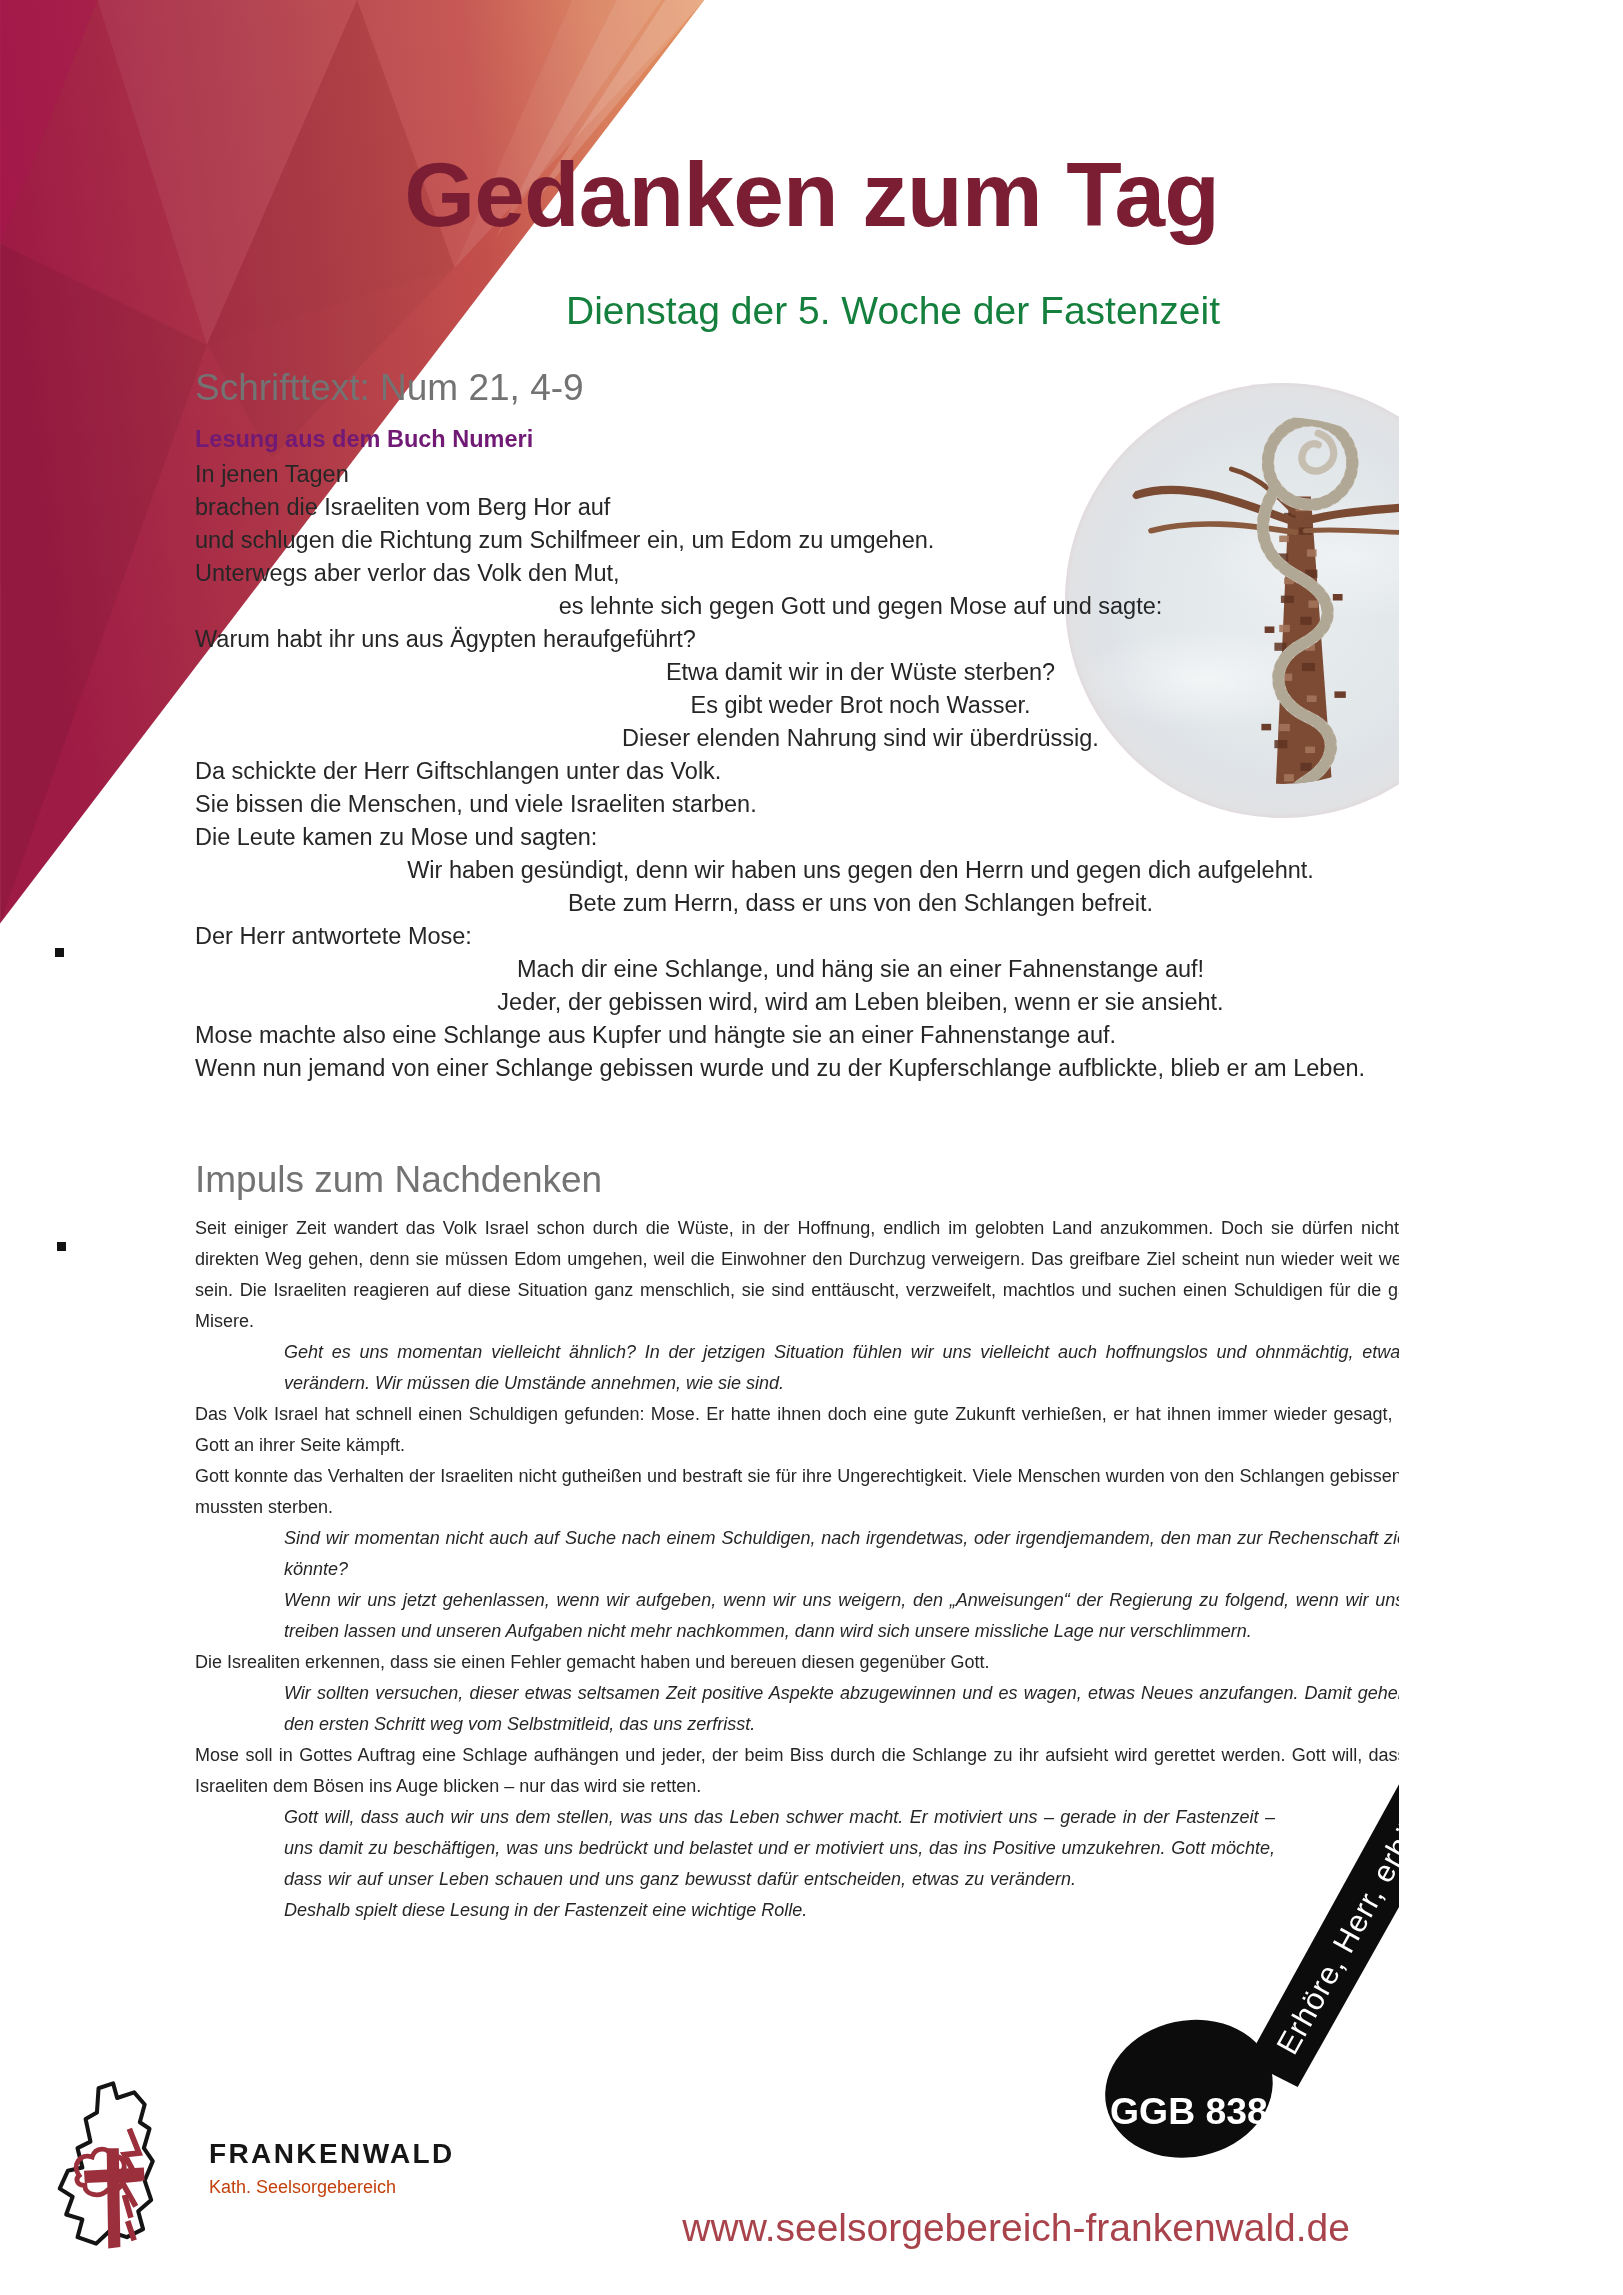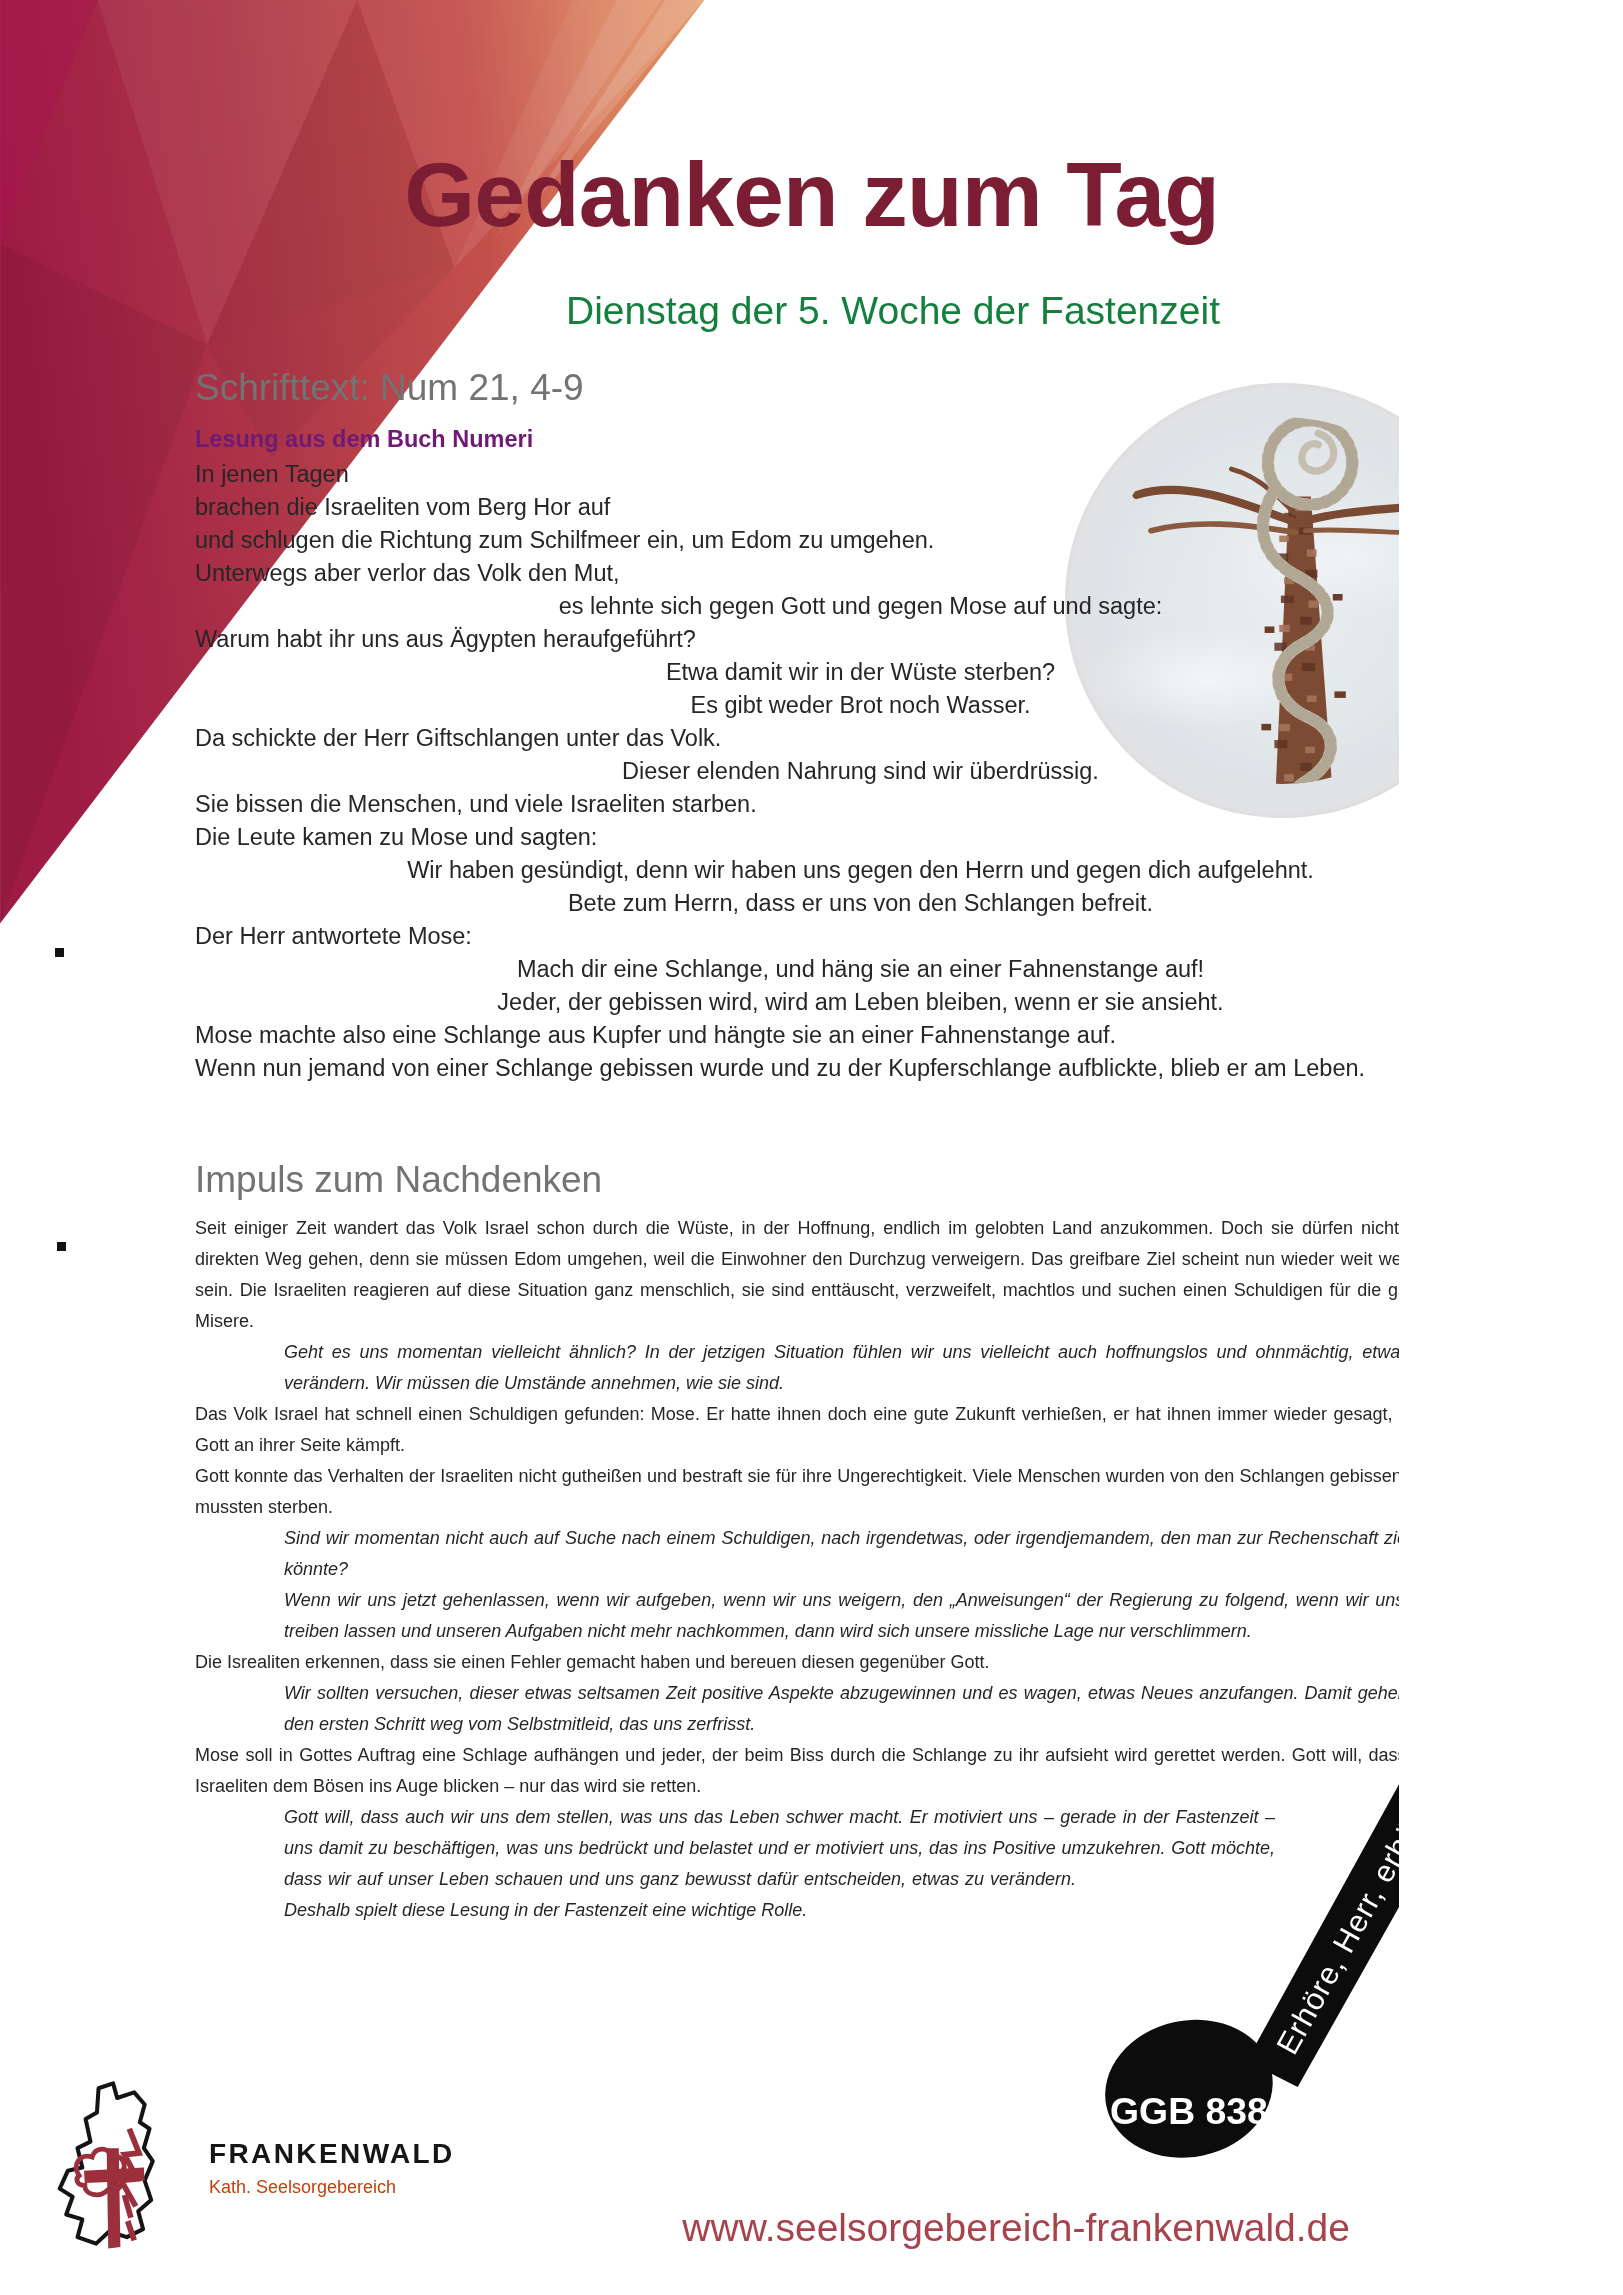--- a/index.html
+++ b/index.html
@@ -140,22 +140,22 @@
     <div class="slines">
 
     <div class="sline"><span>In jenen Tagen</span></div>
         <div class="sline"><span>brachen die Israeliten vom Berg Hor auf</span></div>
         <div class="sline"><span>und schlugen die Richtung zum Schilfmeer ein, um Edom zu umgehen.</span></div>
         <div class="sline"><span>Unterwegs aber verlor das Volk den Mut,</span></div>
         <div class="sline indent"><span>es lehnte sich gegen Gott und gegen Mose auf und sagte:</span></div>
         <div class="sline"><span>Warum habt ihr uns aus Ägypten heraufgeführt?</span></div>
         <div class="sline indent"><span>Etwa damit wir in der Wüste sterben?</span></div>
         <div class="sline indent"><span>Es gibt weder Brot noch Wasser.</span></div>
+        <div class="sline indent"><span>Dieser elenden Nahrung sind wir überdrüssig.</span></div>
         <div class="sline"><span>Da schickte der Herr Giftschlangen unter das Volk.</span></div>
-        <div class="sline indent"><span>Dieser elenden Nahrung sind wir überdrüssig.</span></div>
         <div class="sline"><span>Sie bissen die Menschen, und viele Israeliten starben.</span></div>
         <div class="sline"><span>Die Leute kamen zu Mose und sagten:</span></div>
         <div class="sline indent"><span>Wir haben gesündigt, denn wir haben uns gegen den Herrn und gegen dich aufgelehnt.</span></div>
         <div class="sline indent"><span>Bete zum Herrn, dass er uns von den Schlangen befreit.</span></div>
         <div class="sline"><span>Der Herr antwortete Mose:</span></div>
         <div class="sline indent"><span>Mach dir eine Schlange, und häng sie an einer Fahnenstange auf!</span></div>
         <div class="sline indent"><span>Jeder, der gebissen wird, wird am Leben bleiben, wenn er sie ansieht.</span></div>
         <div class="sline"><span>Mose machte also eine Schlange aus Kupfer und hängte sie an einer Fahnenstange auf.</span></div>
         <div class="sline"><span>Wenn nun jemand von einer Schlange gebissen wurde und zu der Kupferschlange aufblickte, blieb er am Leben.</span></div>
       </div>

